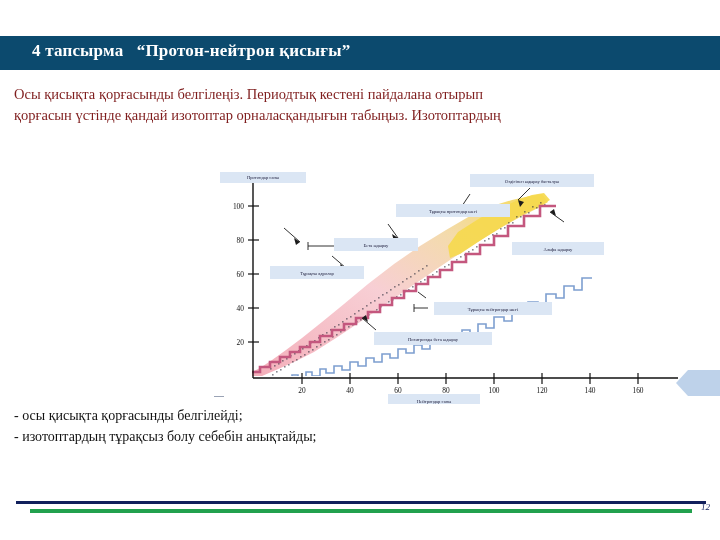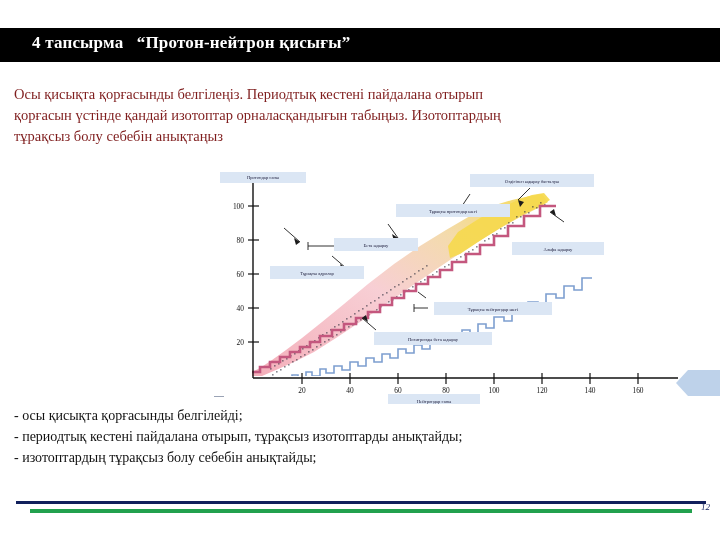--- a/index.html
+++ b/index.html
@@ -3,22 +3,22 @@
 <meta charset="utf-8">
 <style>
   html,body{margin:0;padding:0;}
   body{
     width:720px;height:540px;overflow:hidden;background:#ffffff;
     font-family:"Liberation Serif", serif;
     position:relative;
   }
   
   .title-band{
-    position:absolute;left:0;top:28px;width:720px;height:34px;
-    background:#000000;
+    position:absolute;left:0;top:36px;width:720px;height:34px;
+    background:#0c4a6e;
   }
   .title-band .title-text{
     position:absolute;left:32px;top:5px;
     color:#ffffff;font-weight:bold;font-size:17px;
     letter-spacing:.2px;white-space:pre;
     font-family:"Liberation Serif", serif;
   }
   
   .intro{
     position:absolute;left:14px;top:84px;width:672px;
@@ -72,21 +72,20 @@
 </head>
 <body>
 
 <div class="title-band">
   <div class="title-text">4 тапсырма   “Протон-нейтрон қисығы”</div>
 </div>
 
 <div class="intro">
   <div>Осы қисықта қорғасынды белгілеңіз. Периодтық кестені пайдалана отырып</div>
   <div>қорғасын үстінде қандай изотоптар орналасқандығын табыңыз.  Изотоптардың</div>
-  <div>тұрақсыз болу себебін анықтаңыз</div>
 </div>
 
 <div class="chart-wrap">
 <svg class="chart-svg" width="470" height="232" viewBox="0 0 470 232">
   <defs>
     <clipPath id="plotclip">
           <rect x="36" y="8" width="430" height="196"></rect>
         </clipPath>
     <linearGradient id="bandgrad" x1="0" y1="1" x2="1" y2="0">
       <stop offset="0" stop-color="#f3aab6"></stop>
@@ -358,19 +357,18 @@
 <div class="stray"></div>
 
 <div class="chevron">
   <svg width="44" height="30" viewBox="0 0 44 30">
     <polygon points="0,15 12,2 44,2 44,28 12,28" fill="#bed2ea"></polygon>
   </svg>
 </div>
 
 <div class="descriptor">
   <div class="dline">- осы қисықта қорғасынды белгілейді;</div>
-  <div class="dline">- периодтық кестені пайдалана отырып, тұрақсыз изотоптарды анықтайды;</div>
   <div class="dline">- изотоптардың тұрақсыз болу себебін анықтайды;</div>
 </div>
 
 <div class="rule-navy"></div>
 <div class="rule-green"></div>
 <div class="page-no">12</div>
 
 </body></html>

